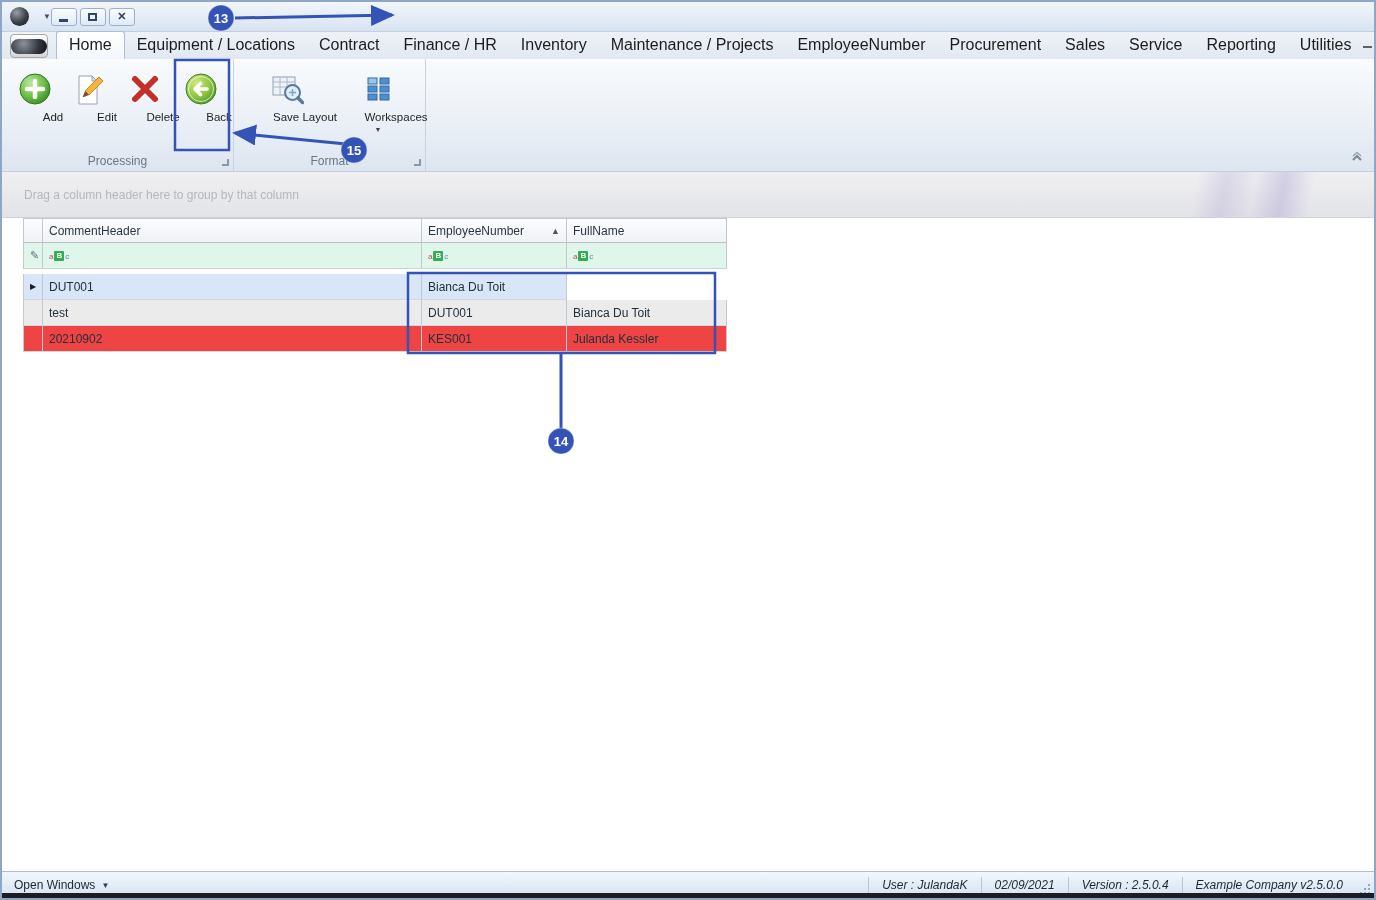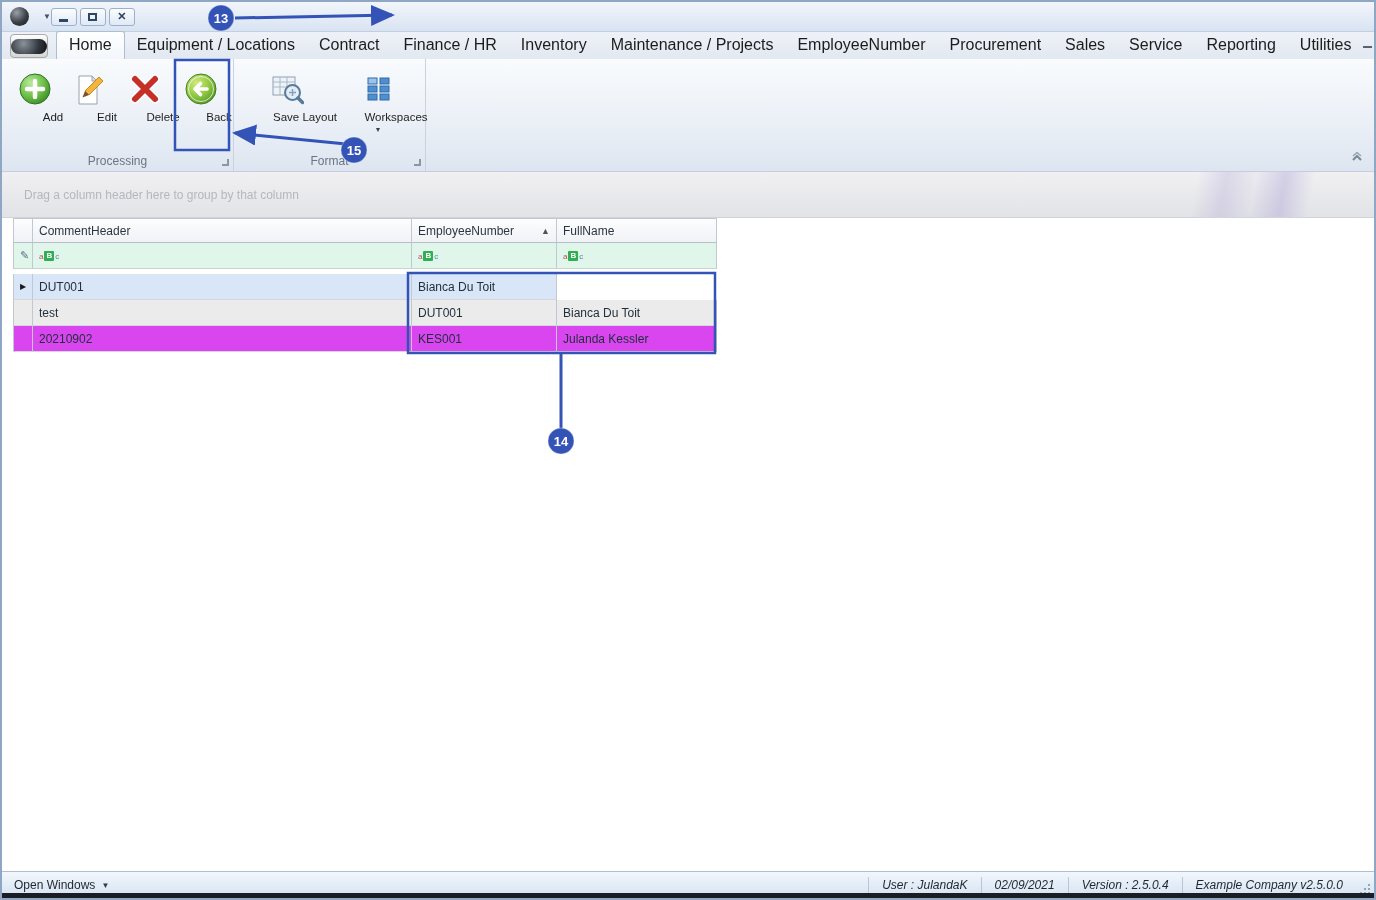--- a/index.html
+++ b/index.html
@@ -106,41 +106,41 @@
     display:flex; align-items:center; padding-left:22px;
     font-size:12px; color:#b4b7bd;
   }
   .swoosh{
     position:absolute; right:0; top:0; bottom:0; width:360px;
     background:linear-gradient(100deg, transparent 50%, rgba(167,155,210,.28) 58%,
       rgba(167,155,210,.06) 66%, rgba(167,155,210,.38) 74%, transparent 82%);
     pointer-events:none;
   }
 
-  .gtable{ position:absolute; left:11px; top:216px; width:704px; }
+  .gtable{ position:absolute; left:21px; top:216px; width:704px; }
   .grow{ display:grid; grid-template-columns:20px 379px 145px 160px; }
   .gcell{
     font-size:12px; color:#22303c; padding:0 6px; display:flex; align-items:center;
     border-right:1px solid #c2c8d2; border-bottom:1px solid #d4d8de;
     overflow:hidden; white-space:nowrap;
   }
   .ghead .gcell{
     height:25px; background:linear-gradient(#fcfdfe,#f0f2f6);
     border-top:1px solid #c2c8d2; border-bottom:1px solid #b8bfca; color:#2c3640;
   }
   .ghead .gcell:first-child{ border-left:1px solid #c2c8d2; }
   .sort-arrow{ margin-left:auto; font-size:9px; color:#4a5560; }
   .gfilter .gcell{ height:26px; background:var(--filter_row,#e1f6eb); border-bottom:1px solid #c6d6cd; }
   .gfilter .gcell:first-child{ border-left:1px solid #c2c8d2; }
   .gspacer{ height:5px; background:#fff; }
   .rdata .gcell{ height:26px; }
   .rdata .gcell:first-child{ border-left:1px solid #c2c8d2; }
   .row-selected .gcell{ background:var(--selected_row,#d9e6f7); }
   .row-even .gcell{ background:#ebebeb; }
-  .row-odd .gcell{ background:#d946ef; }
+  .row-odd .gcell{ background:#ef4444; }
   .row-indicator{ font-size:8px; color:#1a1a1a; }
   .filter-pencil{ font-size:11px; color:#5a7488; }
   .abc{ display:inline-flex; align-items:flex-end; gap:1px; line-height:1; }
   .abc .la{ color:#b05050; font-size:8px; }
   .abc .lb{ background:#2fae52; color:#fff; font-size:8px; font-weight:bold; padding:1px 2px; border-radius:1px; }
   .abc .lc{ color:#4a8f9f; font-size:8px; }
 
   
   .statusbar{
     position:absolute; left:0; right:0; top:869px; height:27px;

